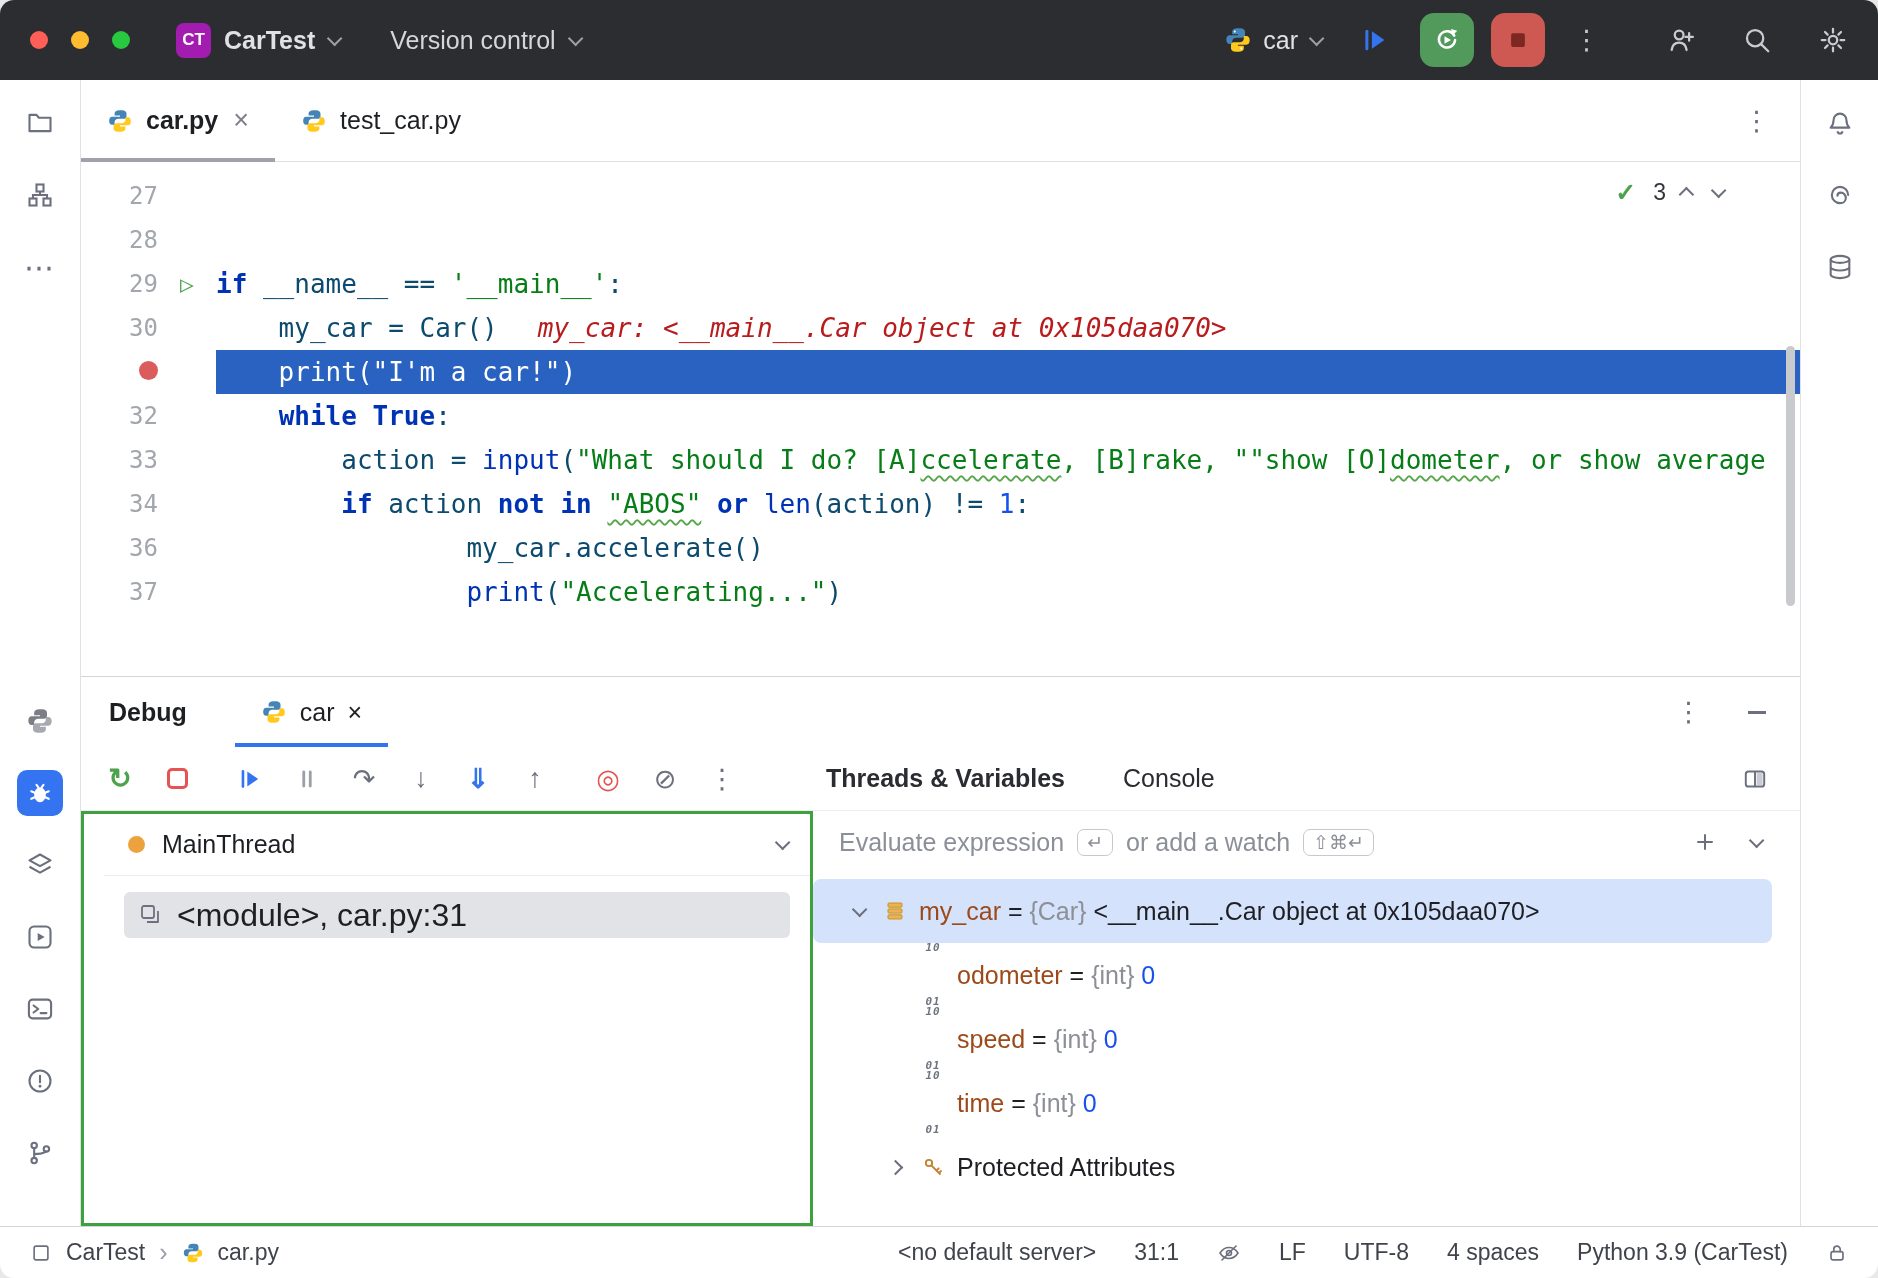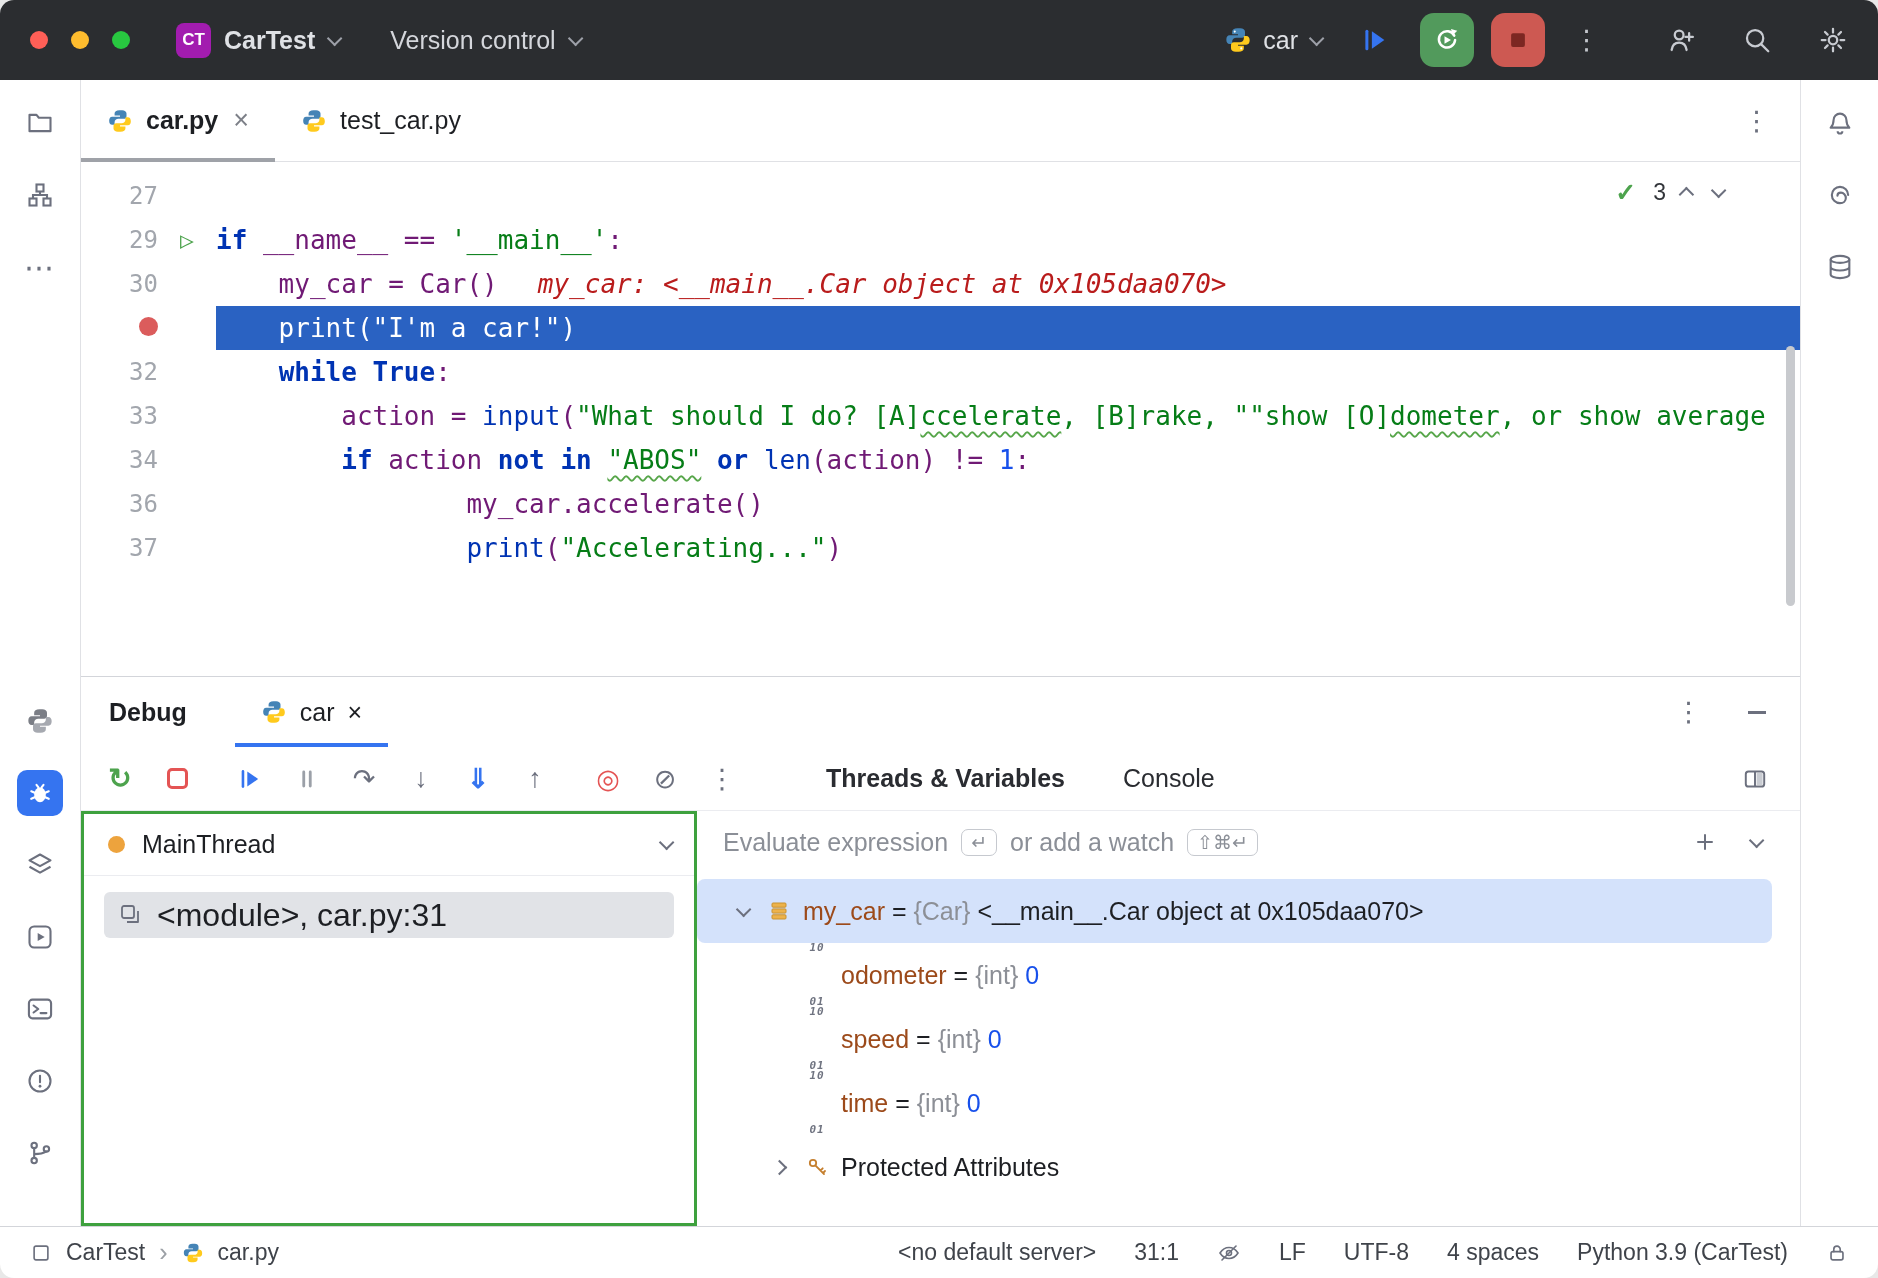--- a/index.html
+++ b/index.html
@@ -67,21 +67,21 @@
   .bp { width:19px; height:19px; border-radius:50%; background:#db5c5c; display:inline-block; }
   .run-arrow { color:#4da34d; font-size:23px; }
   .code { flex:1; white-space:pre; font-size:26px; line-height:44px; color:#121417; min-width:0; }
   .code.exec { background:#2a62c2; }
   .code.exec span { color:#fff !important; }
   .tk-kw { color:#0033b3; font-weight:700; }
   .tk-fn { color:#0033b3; }
   .tk-str { color:#067d17; }
   .tk-strw { color:#067d17; text-decoration:underline wavy #57a64a 2px; text-underline-offset:6px; }
   .tk-num { color:#1750eb; }
-  .tk-pl { color:#701a75; }
+  .tk-pl { color:#0c4a6e; }
   .tk-hint { color:#b91c1c; font-style:italic; margin-left:40px; }
   .insp { position:absolute; top:16px; right:78px; display:flex; align-items:center; gap:17px;
           font-family:"Liberation Sans", sans-serif; }
   .insp .ck { color:#4da34d; font-size:25px; font-weight:700; }
   .insp .cnt { font-size:23px; color:#33363b; }
   .scroll-thumb { position:absolute; right:5px; top:184px; width:9px; height:260px; background:#c8cace; border-radius:5px; }
 
   
   .debug { border-top:1px solid #d3d5da; flex:1; display:flex; flex-direction:column; min-height:0; }
   .dbg-head { height:70px; display:flex; align-items:center; padding:0 28px; flex:none; }
@@ -101,21 +101,21 @@
   .stop-box { width:21px; height:21px; border:3px solid #e45454; border-radius:5px; display:inline-block; }
   .g-step { color:#6c707e; font-size:27px; }
   .g-step.blue { color:#3574f0; font-weight:700; }
   .g-vbp { color:#e45454; font-size:27px; }
   .dt-tabs { display:flex; gap:58px; margin-left:62px; font-size:25px; }
   .dt-tab { color:#2a2c31; }
   .dt-tab.active { font-weight:700; }
   .dbg-toolbar .split { margin-left:auto; margin-right:8px; display:flex; }
 
   .dbg-content { flex:1; display:flex; min-height:0; }
-  .threads { width:616px; flex:none; border:3px solid #3ea13e; display:flex; flex-direction:column; }
+  .threads { width:732px; flex:none; border:3px solid #3ea13e; display:flex; flex-direction:column;padding-left:20px; }
   .th-head { height:62px; display:flex; align-items:center; padding:0 24px; border-bottom:1px solid #ebecf0;
              font-size:25px; color:#1d1f23; flex:none; }
   .th-dot { width:17px; height:17px; border-radius:50%; background:#eda33d; margin-right:17px; }
   .th-chev { margin-left:auto; }
   .frames { padding:16px 20px; }
   .frame { height:46px; display:flex; align-items:center; gap:15px; background:#e1e3e7; border-radius:6px;
            padding:0 14px; font-size:32px; color:#1d1f23; }
 
   .vars { flex:1; display:flex; flex-direction:column; min-width:0; }
   .watch { height:62px; display:flex; align-items:center; padding:0 26px; gap:13px; color:#8b8f97;
@@ -305,20 +305,27 @@
           <span class="tlabel">test_car.py</span>
         </div>
         <span class="tabbar-more">⋮</span>
       </div>
 
       <div class="editor">
         <div>
             <div class="ed-line">
               <div class="gut">
                 <span class="num">27</span>
+                <span class="slot"></span>
+              </div>
+              <div class="code"></div>
+            </div>
+            <div class="ed-line">
+              <div class="gut">
+                <span class="num">28</span>
                 <span class="slot"></span>
               </div>
               <div class="code"></div>
             </div>
             <div class="ed-line">
               <div class="gut">
                 <span class="num">29</span>
                 <span class="slot">
                   <span class="run-arrow">▷</span>
                 </span>

